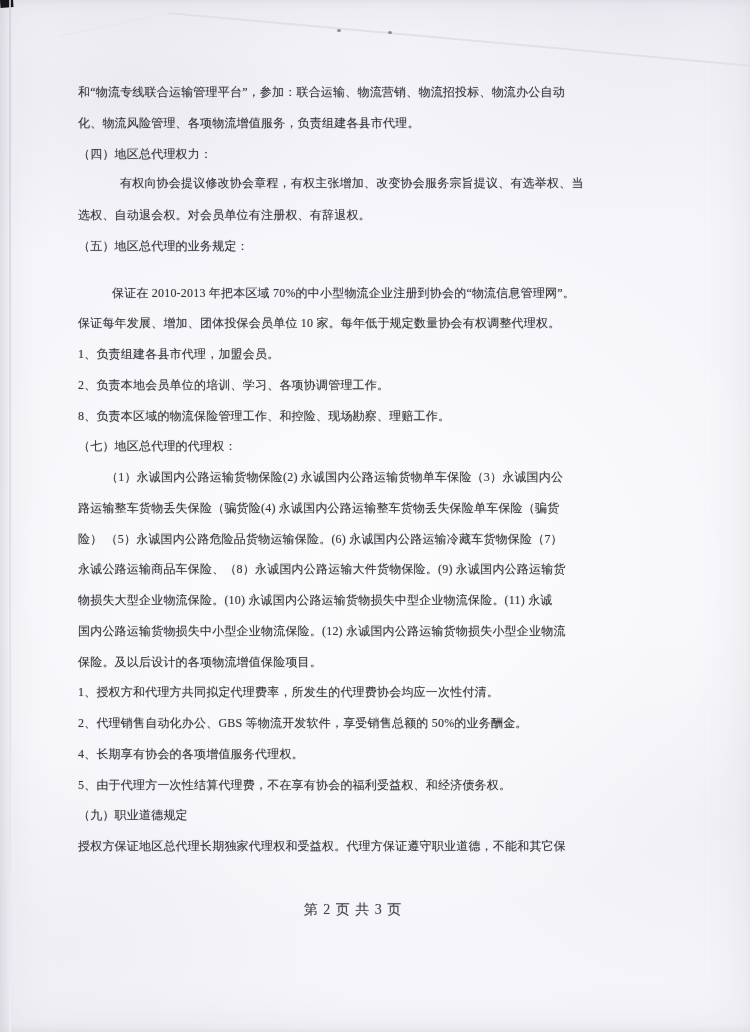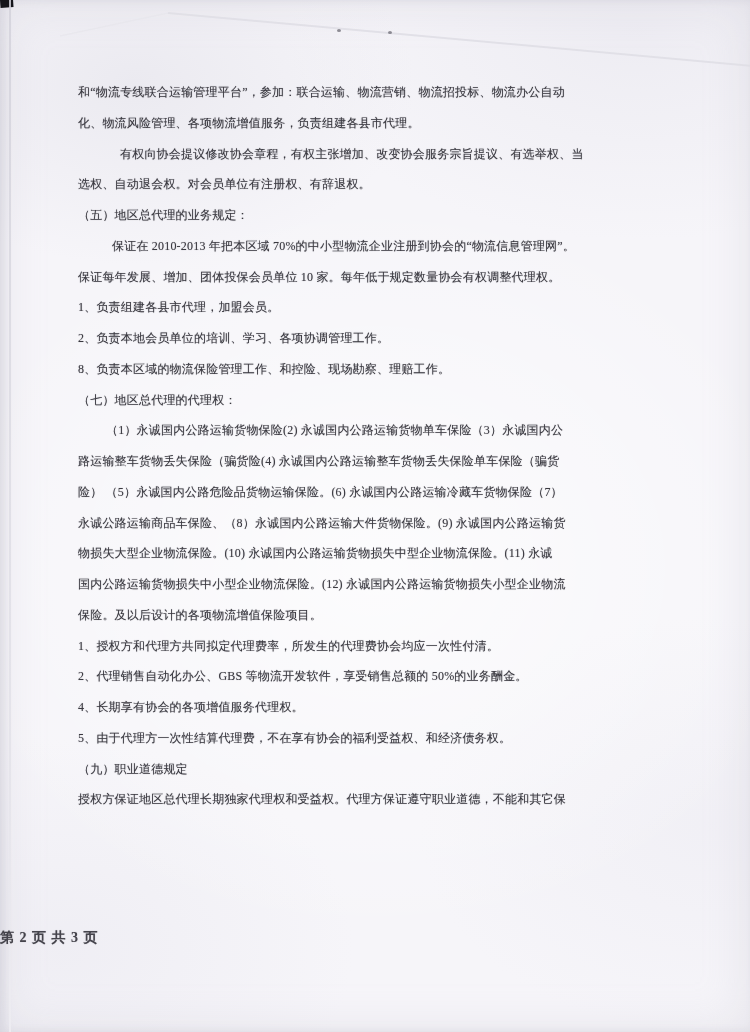--- a/index.html
+++ b/index.html
@@ -59,55 +59,55 @@
     color: #3a3940;
     font-size: 12px;
     letter-spacing: 0.2px;
     text-shadow: 0 0 1px rgba(62,61,70,0.45);
   }
   .line {
     line-height: 30.75px;
     height: 30.75px;
     white-space: nowrap;
   }
-  .ind-a { padding-left: 42px; }
-  .ind-b { padding-left: 34px; }
+  .ind-a { padding-left: 42px; font-family: Liberation Mono, monospace; }
+  .ind-b { padding-left: 34px; margin-top: 16px; }
   .ind-c { padding-left: 28px; }
   .footer {
     position: absolute;
-    top: 928px;
+    top: 900px;
     left: 0;
     width: 706px;
-    text-align: left;
+    text-align: center;
     color: #45444c;
     font-size: 14px;
     line-height: 20px;
     letter-spacing: 1px;
     text-shadow: 0 0 1px rgba(69,68,76,0.4);
-    font-weight: bold;
   }
 </style>
 </head>
 <body>
 
 <div class="page">
 
   <div class="corner-mark"></div>
   <div class="left-crease"></div>
 
   <svg class="top-crease-svg" width="750" height="90">
     <line x1="168" y1="13" x2="752" y2="66" stroke="#e0dfe6" stroke-width="2" opacity="0.9"></line>
     <line x1="168" y1="13" x2="60" y2="36" stroke="#e7e6ec" stroke-width="1.5" opacity="0.7"></line>
   </svg>
   <div class="speck s1"></div>
   <div class="speck s2"></div>
 
   <div class="text-block">
     <div class="line">和“物流专线联合运输管理平台”，参加：联合运输、物流营销、物流招投标、物流办公自动</div>
     <div class="line">化、物流风险管理、各项物流增值服务，负责组建各县市代理。</div>
+    <div class="line">（四）地区总代理权力：</div>
     <div class="line ind-a">有权向协会提议修改协会章程，有权主张增加、改变协会服务宗旨提议、有选举权、当</div>
     <div class="line">选权、自动退会权。对会员单位有注册权、有辞退权。</div>
     <div class="line">（五）地区总代理的业务规定：</div>
     <div class="line ind-b">保证在 2010-2013 年把本区域 70%的中小型物流企业注册到协会的“物流信息管理网”。</div>
     <div class="line">保证每年发展、增加、团体投保会员单位 10 家。每年低于规定数量协会有权调整代理权。</div>
     <div class="line">1、负责组建各县市代理，加盟会员。</div>
     <div class="line">2、负责本地会员单位的培训、学习、各项协调管理工作。</div>
     <div class="line">8、负责本区域的物流保险管理工作、和控险、现场勘察、理赔工作。</div>
     <div class="line">（七）地区总代理的代理权：</div>
     <div class="line ind-c">（1）永诚国内公路运输货物保险(2) 永诚国内公路运输货物单车保险（3）永诚国内公</div>

